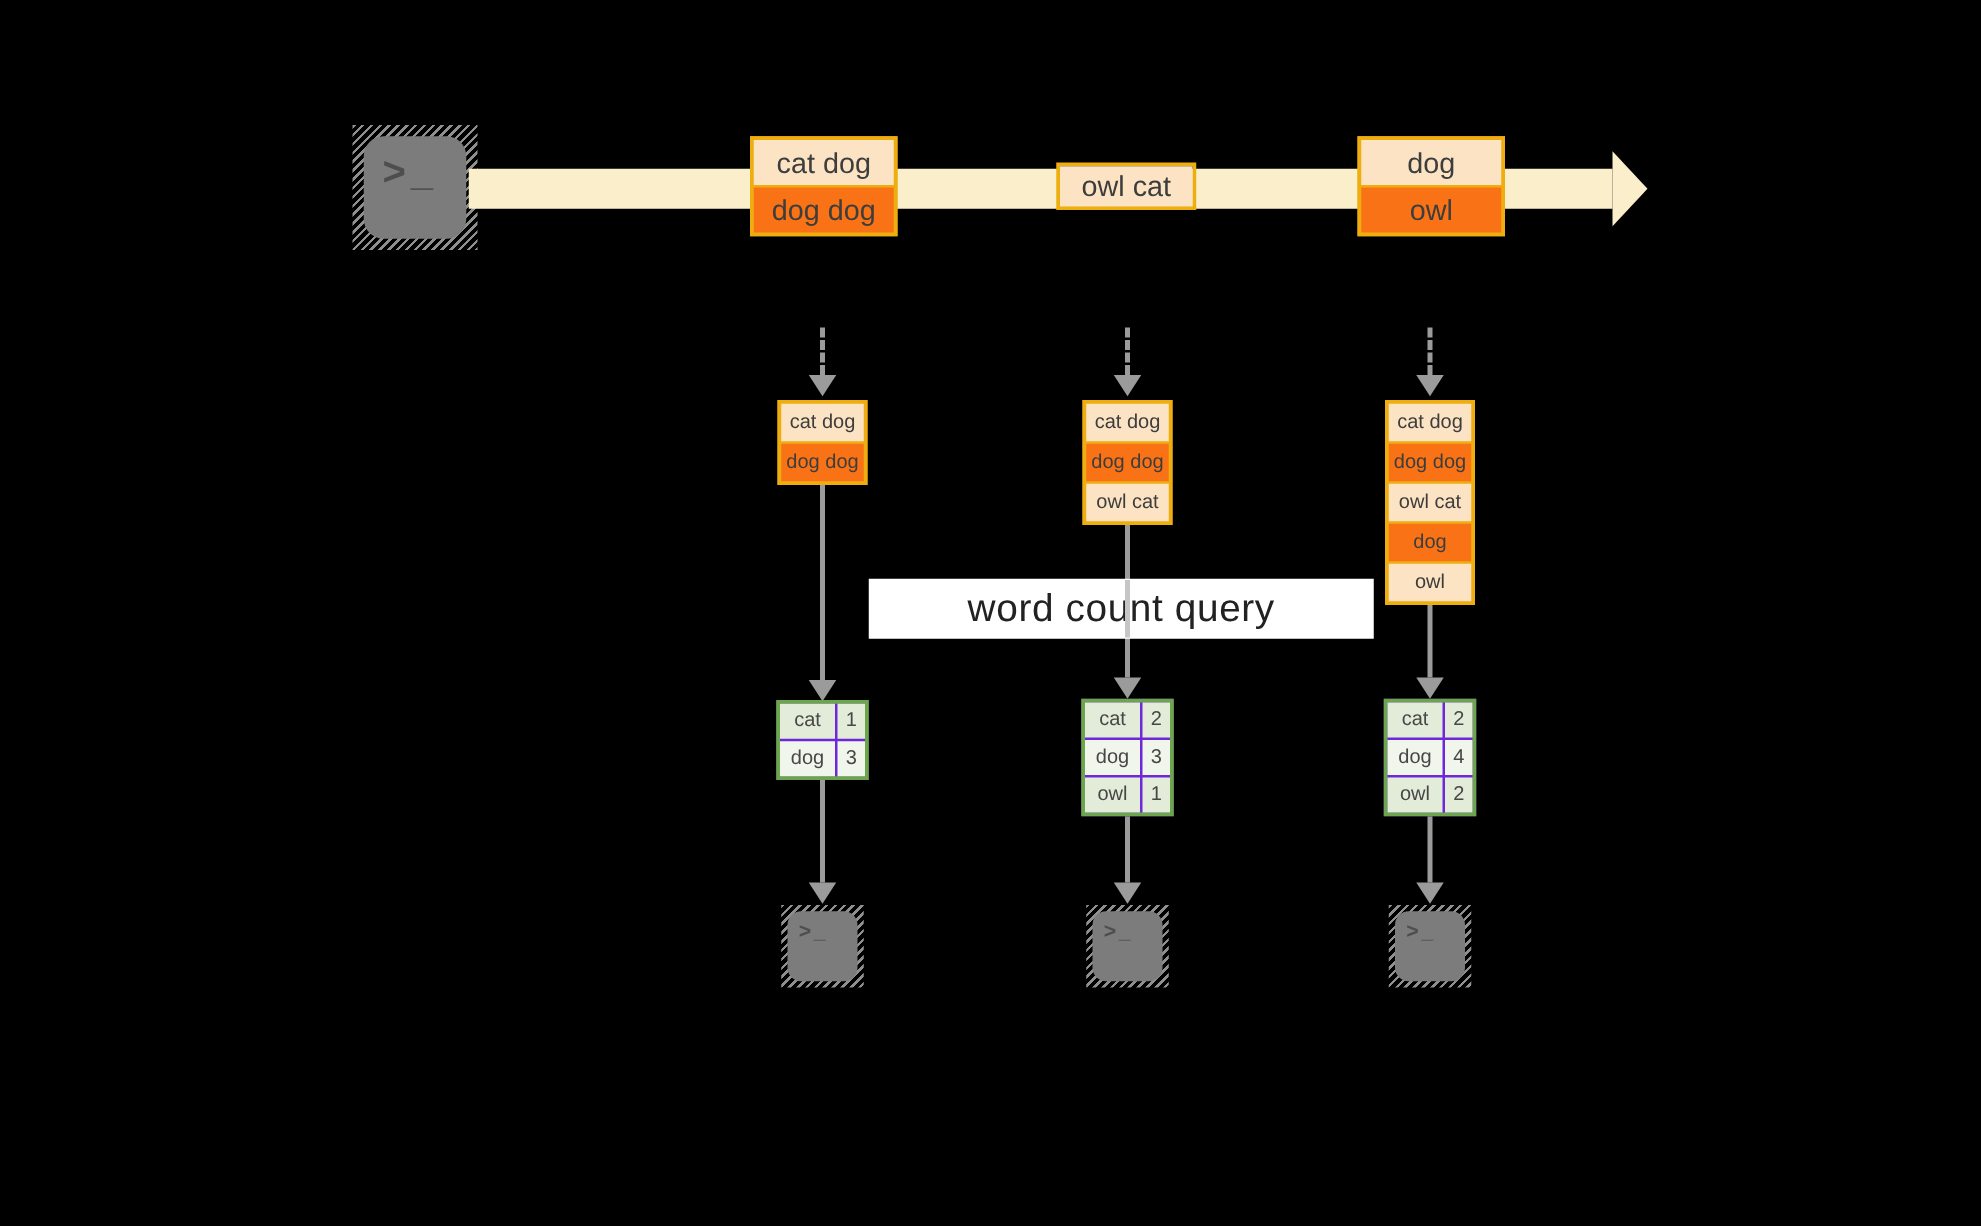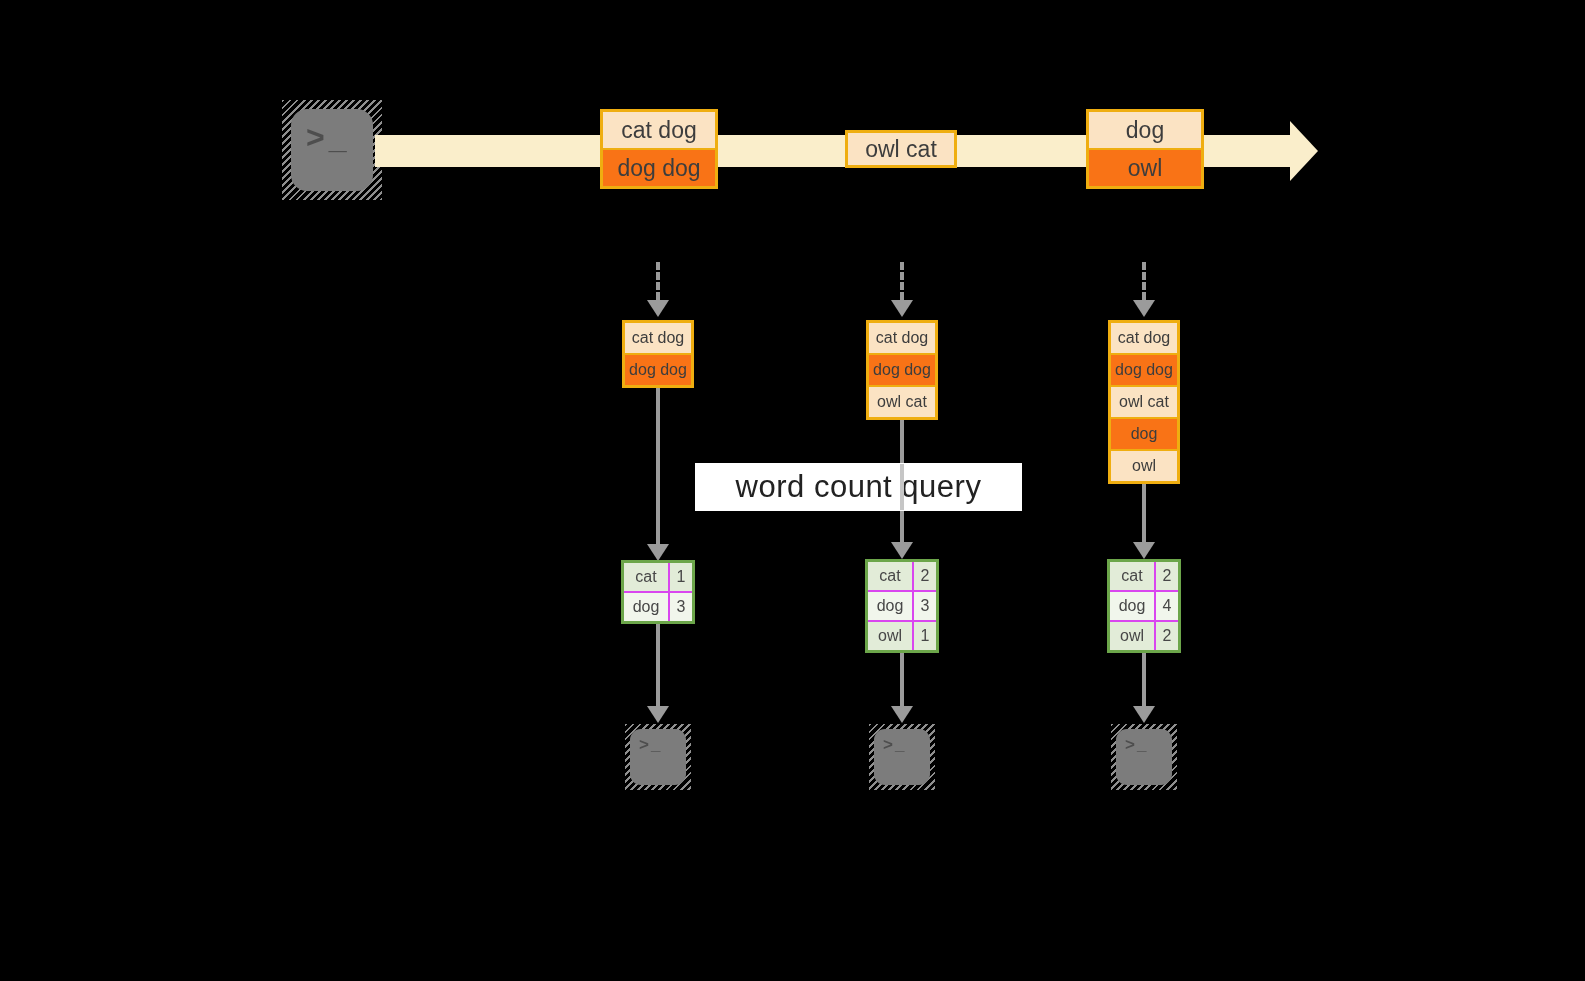--- a/index.html
+++ b/index.html
@@ -37,21 +37,21 @@
   .vline.over-banner{background:#c6c6c6;z-index:3;}
   .vhead{position:absolute;width:0;height:0;
          border-left:11px solid transparent;border-right:11px solid transparent;
          border-top:17px solid #9b9b9b;}
 
   
   .banner{position:absolute;background:#ffffff;z-index:2;display:flex;align-items:center;justify-content:center;
           font-size:31px;font-weight:300;color:#222222;letter-spacing:0.5px;}
 
   
-  .gtable{position:absolute;border:3px solid #6ca64a;background:#d946ef;z-index:1;
+  .gtable{position:absolute;border:3px solid #6ca64a;background:#6d28d9;z-index:1;
           display:grid;grid-template-columns:44px 22px;gap:2px;box-sizing:content-box;}
   .gtable .cell{height:28px;display:flex;align-items:center;justify-content:center;
                 font-size:16px;color:#474747;}
   .cell.gdark{background:#e2ecd8;}
   .cell.glight{background:#f1f6ec;}
 
   .buffer{z-index:3;}
 </style>
 </head>
 <body>
@@ -103,21 +103,21 @@
     <div class="row dark">owl</div>
   </div>
 
   <div class="vline" style="left:656px;top:388px;height:156px;"></div>
   <div class="vhead" style="left:647px;top:544px;"></div>
   <div class="vline" style="left:900px;top:420px;height:122px;"></div>
   <div class="vhead" style="left:891px;top:542px;"></div>
   <div class="vline" style="left:1142px;top:484px;height:58px;"></div>
   <div class="vhead" style="left:1133px;top:542px;"></div>
 
-  <div class="banner" style="left:695px;top:463px;width:327px;height:48px;">
+  <div class="banner" style="left:695px;top:463px;width:404px;height:48px;">
     <span>word count query</span>
   </div>
   <div class="vline over-banner" style="left:900px;top:464px;height:46px;"></div>
 
   <div class="gtable" style="left:621px;top:560px;">
     <div class="cell gdark">cat</div>
     <div class="cell gdark">1</div>
     <div class="cell glight">dog</div>
     <div class="cell glight">3</div>
   </div>

